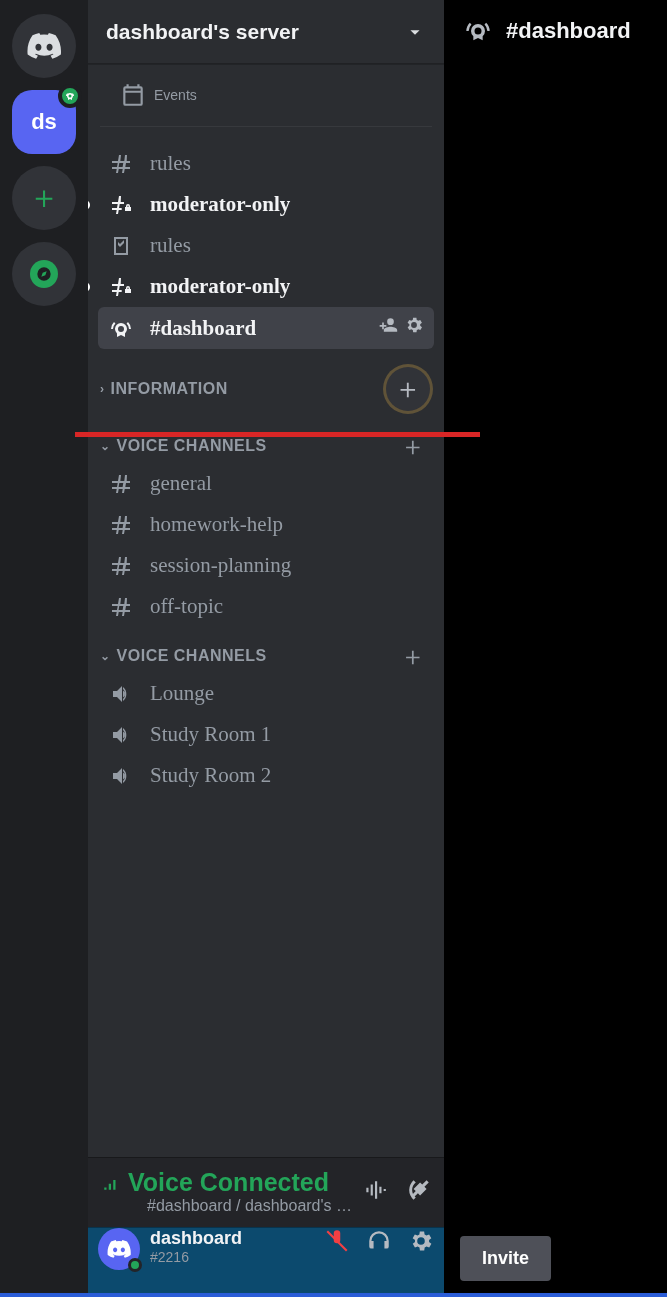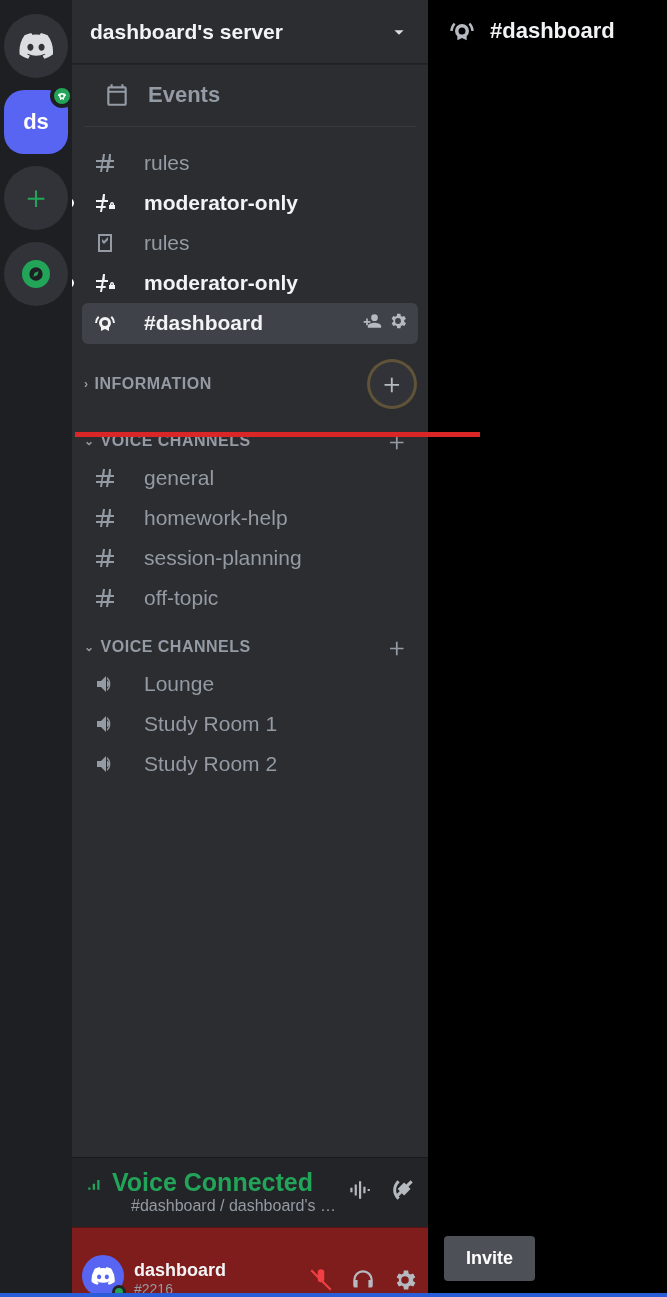--- a/index.html
+++ b/index.html
@@ -8,21 +8,21 @@
   background: #000;
   width: 667px;
   height: 1297px;
   display: flex;
   overflow: hidden;
   position: relative;
 }
 
 
 .server-nav {
-  width: 72px;
+  width: 88px;
   background: #1e1f22;
   display: flex;
   flex-direction: column;
   align-items: center;
   padding-top: 14px;
   gap: 12px;
 }
 .server-blob {
   width: 64px; height: 64px;
   background: #313338;
@@ -64,39 +64,40 @@
   height: 64px;
   display: flex; align-items: center; justify-content: space-between;
   padding: 0 18px;
   border-bottom: 1px solid rgba(0,0,0,0.25);
   box-shadow: 0 1px 0 rgba(0,0,0,0.2);
 }
 .server-header-name { color: #f2f3f5; font-weight: 700; font-size: 21px; }
 .server-header svg { fill: #dbdee1; }
 
 .events-row {
-  display: flex; align-items: center; gap: 18px;
+  display: flex; align-items: center; gap: 8px;
   padding: 18px 20px;
-  color: #949ba4; font-size: 22px; font-weight: 700;
+  color: #949ba4; font-size: 14px; font-weight: 400;
   border-bottom: 1px solid rgba(255,255,255,0.06);
   margin: 0 12px 16px 12px;
 }
 
 .channel-list {
   flex: 1;
   overflow-y: auto;
   padding: 0 10px;
 }
 .channel-item {
-  display: flex; align-items: flex-start; gap: 26px;
+  display: flex; align-items: flex-end; gap: 16px;
   padding: 8px 10px;
   border-radius: 6px;
   color: #949ba4;
   font-size: 21px; font-weight: 500;
   position: relative;
+  font-family: Liberation Serif, serif;
 }
 .channel-item.unread { color: #f2f3f5; font-weight: 600; }
 .channel-item.selected {
   background: #404249;
   color: #f2f3f5;
   font-weight: 700;
 }
 .channel-item .unread-pip {
   position: absolute; left: -18px; top: 50%; transform: translateY(-50%);
   width: 10px; height: 10px; background: #fff; border-radius: 50%;
@@ -144,23 +145,23 @@
   border-top: 1px solid rgba(0,0,0,0.3);
 }
 .voice-top { display: flex; align-items: center; gap: 10px; }
 .voice-status-col { flex: 1; min-width: 0; }
 .voice-connected { color: #23a559; font-weight: 700; font-size: 25px; display:flex; align-items:center; gap:8px;}
 .voice-sub { color: #949ba4; font-size: 16px; white-space: nowrap; overflow:hidden; text-overflow: ellipsis; text-align: right;}
 .voice-btns { display: flex; gap: 18px; }
 .voice-btns svg { fill: #b5bac1; }
 
 .user-panel {
-  background: #7f1d1d;
+  background: #0c4a6e;
   height: 70px;
-  display: flex; align-items: flex-end; gap: 10px;
+  display: flex; align-items: flex-start; gap: 10px;
   padding: 0 10px;
   border-top: 1px solid rgba(0,0,0,0.3);
 }
 .user-avatar {
   width: 42px; height: 42px; border-radius: 50%;
   background: #5865F2; display:flex; align-items:center; justify-content:center;
   position: relative;
 }
 .user-avatar .status-dot {
   position: absolute; bottom: -2px; right: -2px;

